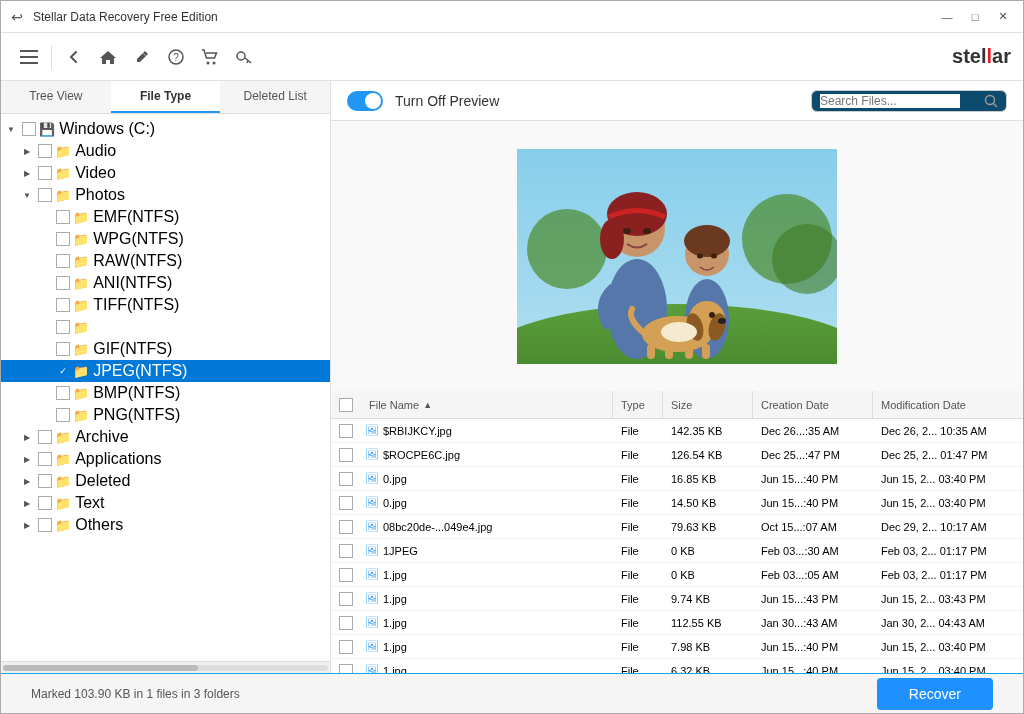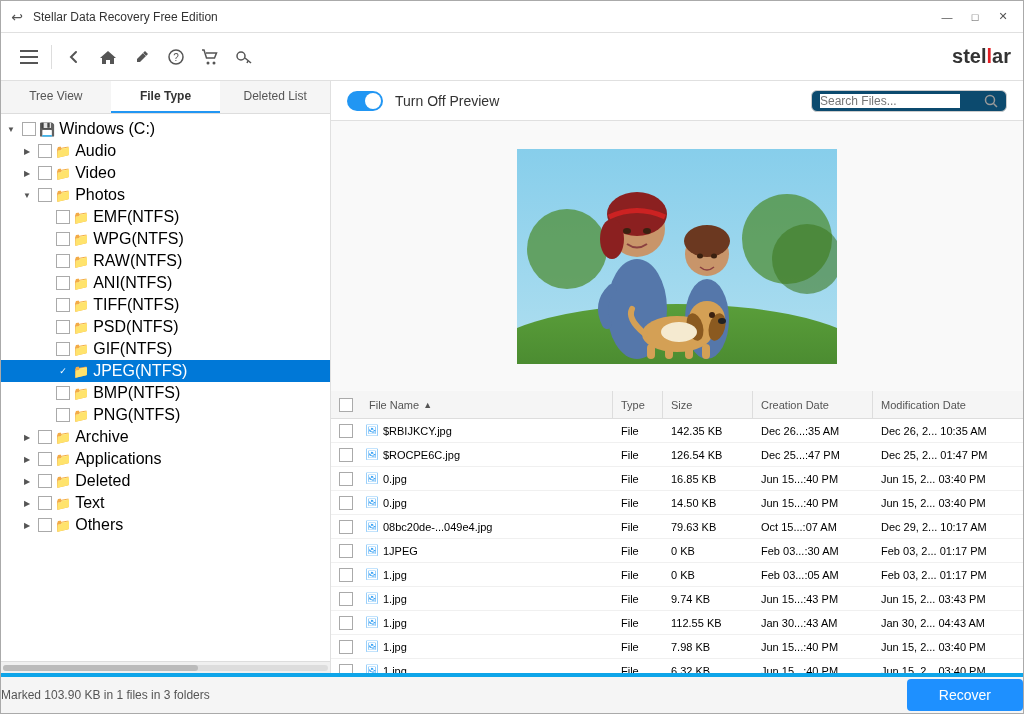--- a/index.html
+++ b/index.html
@@ -335,24 +335,24 @@
       align-items: center;
       padding: 0 4px;
       font-size: 11px;
       white-space: nowrap;
       overflow: hidden;
     }
     
     .status-bar {
       height: 40px;
       background: #f5f5f5;
-      border-top: 4px solid #0ea5e9;
-      display: flex;
-      align-items: center;
-      padding: 0 0;
+      border-top: 1px solid #0ea5e9;
+      display: flex;
+      align-items: center;
+      padding: 0 30px;
       justify-content: space-between;
       flex-shrink: 0;
     }
     .status-text {
       font-size: 12px;
       color: #555;
     }
     .recover-btn {
       background: #1e90ff;
       color: #fff;
@@ -510,21 +510,20 @@
           <span class="expand-btn"></span>
           <span class="checkbox"></span>
           <span class="folder-icon">📁</span>
           <span class="node-label">TIFF(NTFS)</span>
         </div>
 
         <div class="tree-node" style="padding-left:36px;">
           <span class="expand-btn"></span>
           <span class="checkbox"></span>
           <span class="folder-icon">📁</span>
-          <span class="node-label">PSD(NTFS)</span>
         </div>
 
         <div class="tree-node" style="padding-left:36px;">
           <span class="expand-btn"></span>
           <span class="checkbox"></span>
           <span class="folder-icon">📁</span>
           <span class="node-label">GIF(NTFS)</span>
         </div>
 
         <div class="tree-node selected" style="padding-left:36px;">

